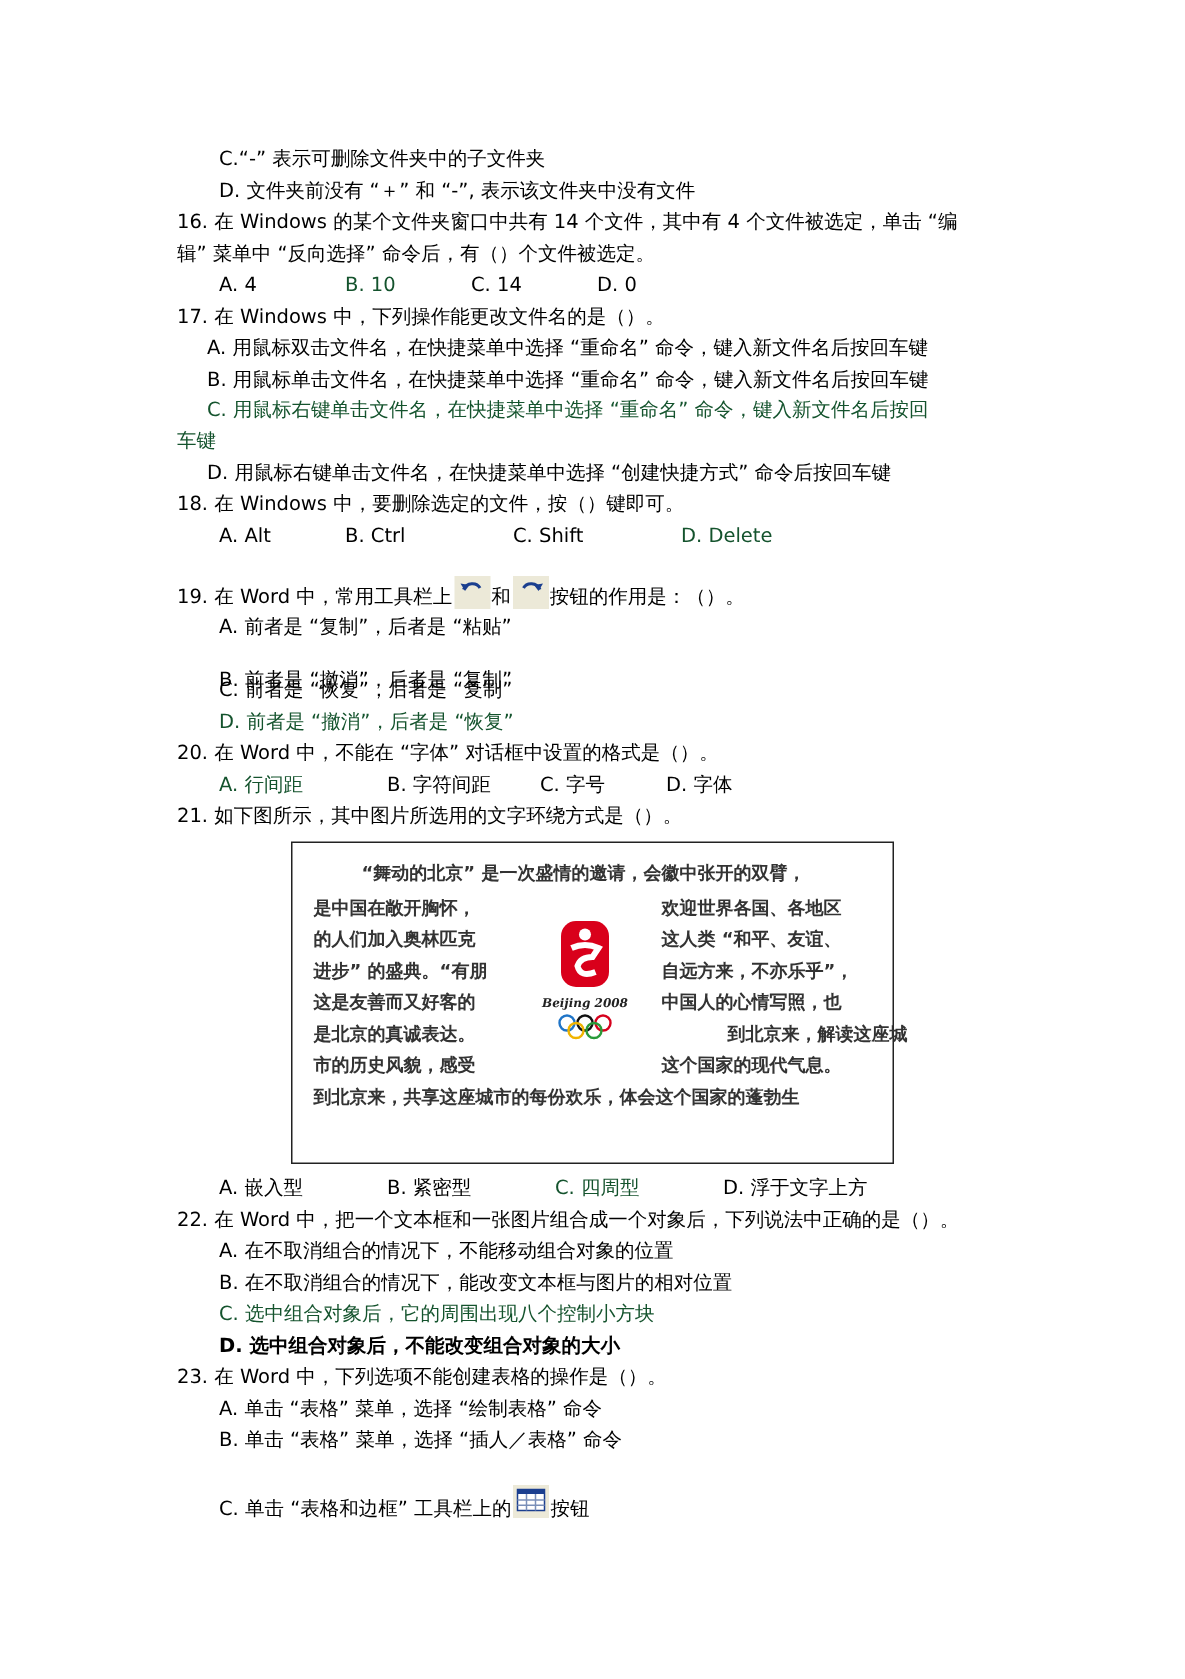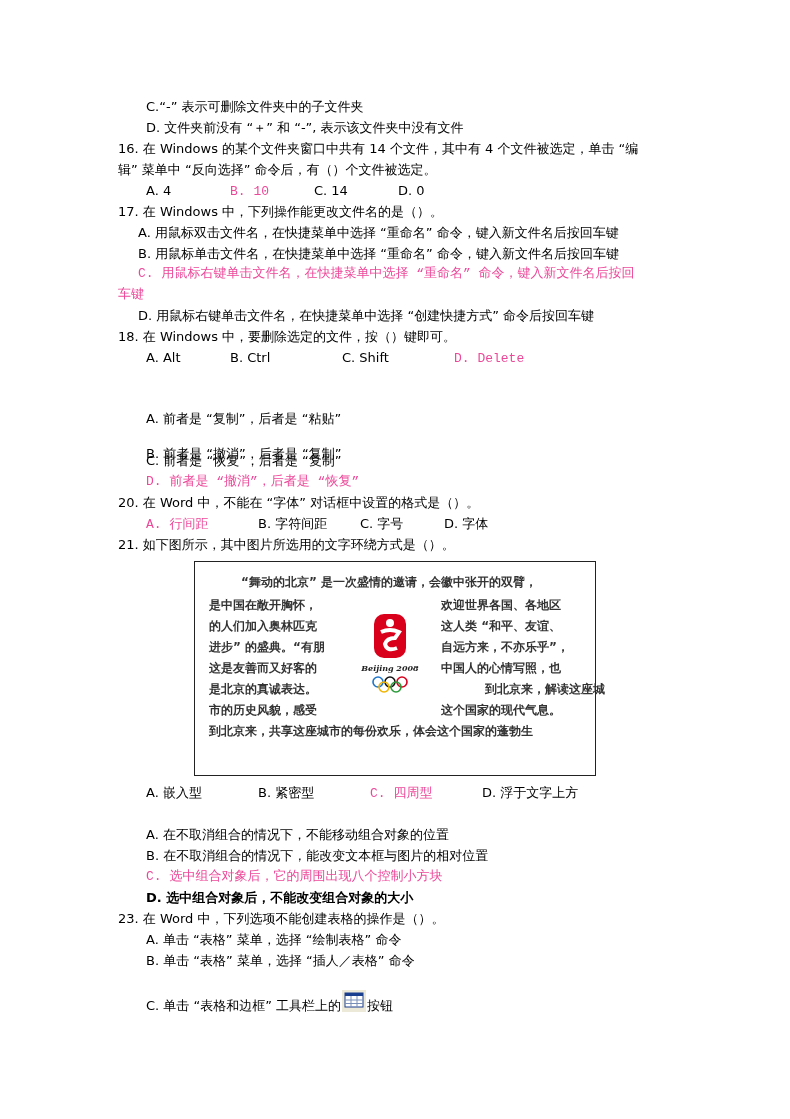--- a/index.html
+++ b/index.html
@@ -1,20 +1,20 @@
 <!DOCTYPE html>
 <html><head>
 <meta charset="utf-8">
 <style>
   html, body { margin: 0; padding: 0; background: #ffffff; }
   body { width: 790px; height: 1119px; position: relative; overflow: hidden;
          font-family: "DejaVu Sans", "Liberation Sans", sans-serif; color: #000; }
   .page { position: absolute; left: 0; top: 0; width: 790px; height: 880px; }
   .line { position: absolute; font-size: 13px; line-height: 16px; white-space: nowrap; }
-  .red { color: #ec4899; font-family: Liberation Mono, monospace; }
+  .red { color: #14532d; }
   .opt-row span { display: inline-block; }
   .icon-btn { display: inline-block; width: 24px; height: 22px; background: #ece9d8;
               vertical-align: -4px; position: relative; margin: 0 1px; }
   .figure { position: absolute; left: 194px; top: 561px; width: 400px; height: 213px;
             border: 1.5px solid #222; background: #fff; font-size: 12px; line-height: 21px;
             font-weight: bold; color: #333; }
   .figure .t { position: absolute; white-space: nowrap; }
 </style>
 </head>
 <body>
@@ -35,20 +35,29 @@
   <div class="line" style="left:138px;top:246px;">B. 用鼠标单击文件名，在快捷菜单中选择 “重命名” 命令，键入新文件名后按回车键</div>
   <div class="line red" style="left:138px;top:266px;">C. 用鼠标右键单击文件名，在快捷菜单中选择 “重命名” 命令，键入新文件名后按回</div>
   <div class="line red" style="left:118px;top:287px;">车键</div>
   <div class="line" style="left:138px;top:308px;">D. 用鼠标右键单击文件名，在快捷菜单中选择 “创建快捷方式” 命令后按回车键</div>
 
   <div class="line" style="left:118px;top:329px;">18. 在 Windows 中，要删除选定的文件，按（）键即可。</div>
   <div class="line opt-row" style="left:146px;top:350px;">
     <span style="width:84px">A.  Alt</span><span style="width:112px">B. Ctrl</span><span style="width:112px">C.  Shift</span><span class="red">D.  Delete</span>
   </div>
 
+  <div class="line" style="left:118px;top:384px;">
+    <span>19. 在 Word 中，常用工具栏上</span><span class="icon-btn"><svg width="24" height="22" viewBox="0 0 24 22">
+          <path d="M6 9 C8 4,15 4,17 8" stroke="#1b3f8f" stroke-width="2" fill="none"></path>
+          <path d="M4 5 L7 10 L10 6 Z" fill="#1b3f8f"></path>
+        </svg></span><span>和</span><span class="icon-btn"><svg width="24" height="22" viewBox="0 0 24 22">
+          <path d="M18 9 C16 4,9 4,7 8" stroke="#1b3f8f" stroke-width="2" fill="none"></path>
+          <path d="M20 5 L17 10 L14 6 Z" fill="#1b3f8f"></path>
+        </svg></span><span>按钮的作用是：（）。</span>
+  </div>
   <div class="line" style="left:146px;top:411px;">A. 前者是 “复制”，后者是 “粘贴”</div>
   <div class="line" style="left:146px;top:446px;">B. 前者是 “撤消”，后者是 “复制”</div>
   <div class="line" style="left:146px;top:453px;">C. 前者是 “恢复”，后者是 “复制”</div>
   <div class="line red" style="left:146px;top:474px;">D. 前者是 “撤消”，后者是 “恢复”</div>
 
   <div class="line" style="left:118px;top:495px;">20. 在 Word 中，不能在 “字体” 对话框中设置的格式是（）。</div>
   <div class="line opt-row" style="left:146px;top:516px;">
     <span class="red" style="width:112px">A. 行间距</span><span style="width:102px">B. 字符间距</span><span style="width:84px">C. 字号</span><span>D. 字体</span>
   </div>
 
@@ -82,20 +91,21 @@
         <circle cx="27" cy="73" r="5" stroke="#f0b400" stroke-width="1.6" fill="none"></circle>
         <circle cx="39" cy="73" r="5" stroke="#2a9a3a" stroke-width="1.6" fill="none"></circle>
       </svg>
     </div>
   </div>
 
   <div class="line opt-row" style="left:146px;top:785px;">
     <span style="width:112px">A. 嵌入型</span><span style="width:112px">B. 紧密型</span><span class="red" style="width:112px">C. 四周型</span><span>D. 浮于文字上方</span>
   </div>
 
+  <div class="line" style="left:118px;top:806px;">22. 在 Word 中，把一个文本框和一张图片组合成一个对象后，下列说法中正确的是（）。</div>
   <div class="line" style="left:146px;top:827px;">A. 在不取消组合的情况下，不能移动组合对象的位置</div>
   <div class="line" style="left:146px;top:848px;">B. 在不取消组合的情况下，能改变文本框与图片的相对位置</div>
   <div class="line red" style="left:146px;top:869px;">C. 选中组合对象后，它的周围出现八个控制小方块</div>
   <div class="line" style="left:146px;top:890px;font-weight:bold;">D. 选中组合对象后，不能改变组合对象的大小</div>
 
   <div class="line" style="left:118px;top:911px;">23. 在 Word 中，下列选项不能创建表格的操作是（）。</div>
   <div class="line" style="left:146px;top:932px;">A. 单击 “表格” 菜单，选择 “绘制表格” 命令</div>
   <div class="line" style="left:146px;top:953px;">B. 单击 “表格” 菜单，选择 “插人／表格” 命令</div>
   <div class="line" style="left:146px;top:990px;">
     <span>C. 单击 “表格和边框” 工具栏上的</span><span class="icon-btn" style="vertical-align:-2px;"><svg width="24" height="22" viewBox="0 0 24 22">

